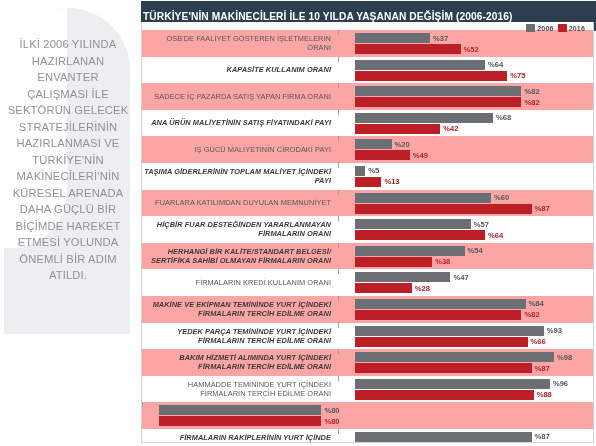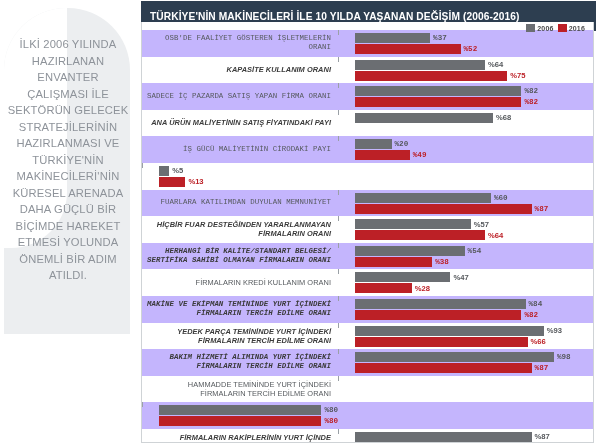--- a/index.html
+++ b/index.html
@@ -86,21 +86,21 @@
   }
   #chart-header {
     position: absolute;
     left: 6px;
     top: 1px;
     right: 0px;
     height: 30px;
     background: #2d3e50;
     display: flex;
     align-items: center;
-    padding-left: 9px;
+    padding-left: 2px;
     box-sizing: border-box;
   }
   #chart-title {
     color: #ffffff;
     font-size: 10.2px;
     font-weight: bold;
     letter-spacing: 0.1px;
     text-transform: uppercase;
     white-space: nowrap;
   }
@@ -152,22 +152,21 @@
     bottom: 0;
   }
   .row {
     position: relative;
     height: 26.6px;
     display: flex;
     align-items: stretch;
     box-sizing: border-box;
   }
   .row.alt {
-    background: #c4b5fd;
-    font-family: Liberation Mono, monospace;
+    background: #fca5a5;
   }
   .row-label-cell {
     width: 196px;
     flex: 0 0 196px;
     display: flex;
     align-items: center;
     justify-content: flex-end;
     padding-right: 7px;
     box-sizing: border-box;
   }
@@ -316,39 +315,46 @@
           <div class="row">
             <div class="row-label-cell">
               <div class="row-label italic">ANA ÜRÜN MALİYETİNİN SATIŞ FİYATINDAKİ PAYI</div>
             </div>
             <div class="axis-tick"></div>
             <div class="bars-cell">
               <div class="bar-wrap top">
                 <div class="bar y2006" style="width: 138.04px;"></div>
                 <span class="bar-value y2006">%68</span>
               </div>
+              <div class="bar-wrap bottom">
+                <div class="bar y2016" style="width: 85.26px;"></div>
+                <span class="bar-value y2016">%42</span>
+              </div>
             </div>
           </div>
           <div class="row alt">
             <div class="row-label-cell">
               <div class="row-label light">İŞ GÜCÜ MALİYETİNİN CİRODAKİ PAYI</div>
             </div>
             <div class="axis-tick"></div>
             <div class="bars-cell">
               <div class="bar-wrap top">
                 <div class="bar y2006" style="width: 36.54px;"></div>
                 <span class="bar-value y2006">%20</span>
               </div>
               <div class="bar-wrap bottom">
                 <div class="bar y2016" style="width: 54.81px;"></div>
                 <span class="bar-value y2016">%49</span>
               </div>
             </div>
           </div>
           <div class="row">
+            <div class="row-label-cell">
+              <div class="row-label italic">TAŞIMA GİDERLERİNİN TOPLAM MALİYET İÇİNDEKİ PAYI</div>
+            </div>
             <div class="axis-tick"></div>
             <div class="bars-cell">
               <div class="bar-wrap top">
                 <div class="bar y2006" style="width: 10.15px;"></div>
                 <span class="bar-value y2006">%5</span>
               </div>
               <div class="bar-wrap bottom">
                 <div class="bar y2016" style="width: 26.39px;"></div>
                 <span class="bar-value y2016">%13</span>
               </div>
@@ -464,20 +470,30 @@
                 <div class="bar y2016" style="width: 176.61px;"></div>
                 <span class="bar-value y2016">%87</span>
               </div>
             </div>
           </div>
           <div class="row">
             <div class="row-label-cell">
               <div class="row-label light">HAMMADDE TEMİNİNDE YURT İÇİNDEKİ FİRMALARIN TERCİH EDİLME ORANI</div>
             </div>
             <div class="axis-tick"></div>
+            <div class="bars-cell">
+              <div class="bar-wrap top">
+                <div class="bar y2006" style="width: 194.88px;"></div>
+                <span class="bar-value y2006">%96</span>
+              </div>
+              <div class="bar-wrap bottom">
+                <div class="bar y2016" style="width: 178.64px;"></div>
+                <span class="bar-value y2016">%88</span>
+              </div>
+            </div>
           </div>
           <div class="row alt">
             <div class="axis-tick"></div>
             <div class="bars-cell">
               <div class="bar-wrap top">
                 <div class="bar y2006" style="width: 162.4px;"></div>
                 <span class="bar-value y2006">%80</span>
               </div>
               <div class="bar-wrap bottom">
                 <div class="bar y2016" style="width: 162.4px;"></div>

